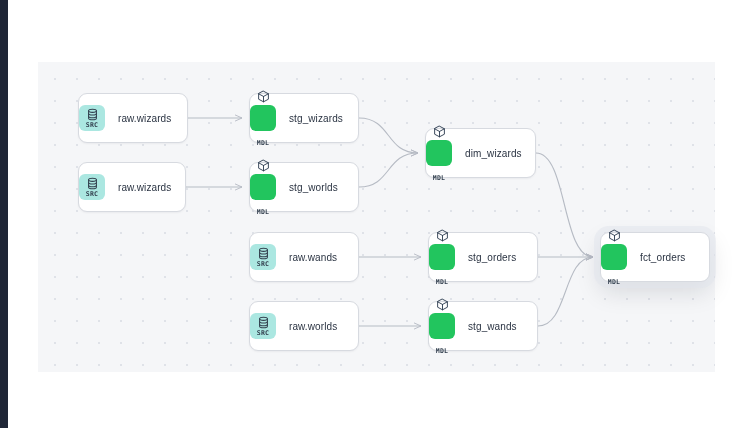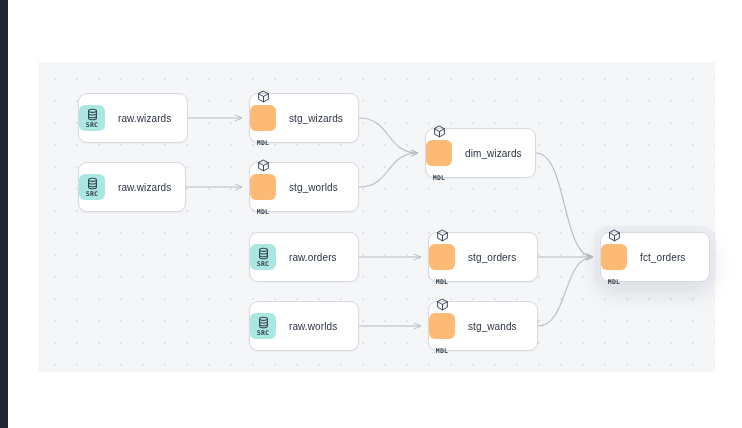--- a/index.html
+++ b/index.html
@@ -42,21 +42,21 @@
   }
   .node.highlight{
     box-shadow:0 0 0 6px rgba(226,229,236,.55), 0 10px 24px rgba(16,24,40,.13);
   }
   .badge{
     width:26px;height:26px;border-radius:6px;
     display:flex;flex-direction:column;align-items:center;justify-content:center;
     flex:0 0 auto;
   }
   .badge.src{background:#abe7e1;}
-  .badge.mdl{background:#fdba74;gap:36px;}
+  .badge.mdl{background:#22c55e;gap:36px;}
   .badge svg{display:block;}
   .badge .tag{
     font-size:6.5px;line-height:7px;font-weight:700;
     letter-spacing:.2px;color:#33404f;
     font-family:"DejaVu Sans Mono","Liberation Mono",monospace;
     margin-top:1px;
   }
   .node .label{
     margin-left:13px;
     font-size:10px;
@@ -124,21 +124,21 @@
       <span class="glyph">
             <svg width="13" height="13" viewBox="0 0 24 24" fill="none" stroke="#32404e" stroke-width="1.9" stroke-linecap="round" stroke-linejoin="round">
               <ellipse cx="12" cy="5.2" rx="7.2" ry="2.9"></ellipse>
               <path d="M4.8 5.2v13.6c0 1.6 3.2 2.9 7.2 2.9s7.2-1.3 7.2-2.9V5.2"></path>
               <path d="M4.8 10.1c0 1.6 3.2 2.9 7.2 2.9s7.2-1.3 7.2-2.9"></path>
               <path d="M4.8 15c0 1.6 3.2 2.9 7.2 2.9s7.2-1.3 7.2-2.9"></path>
             </svg>
           </span>
       <span class="tag">SRC</span>
     </div>
-    <span class="label">raw.orders</span>
+    <span class="label">raw.wands</span>
   </div>
       <div class="node" style="left: 211px; top: 239px; width: 110px; height: 50px;">
     <div class="badge src">
       <span class="glyph">
             <svg width="13" height="13" viewBox="0 0 24 24" fill="none" stroke="#32404e" stroke-width="1.9" stroke-linecap="round" stroke-linejoin="round">
               <ellipse cx="12" cy="5.2" rx="7.2" ry="2.9"></ellipse>
               <path d="M4.8 5.2v13.6c0 1.6 3.2 2.9 7.2 2.9s7.2-1.3 7.2-2.9V5.2"></path>
               <path d="M4.8 10.1c0 1.6 3.2 2.9 7.2 2.9s7.2-1.3 7.2-2.9"></path>
               <path d="M4.8 15c0 1.6 3.2 2.9 7.2 2.9s7.2-1.3 7.2-2.9"></path>
             </svg>

